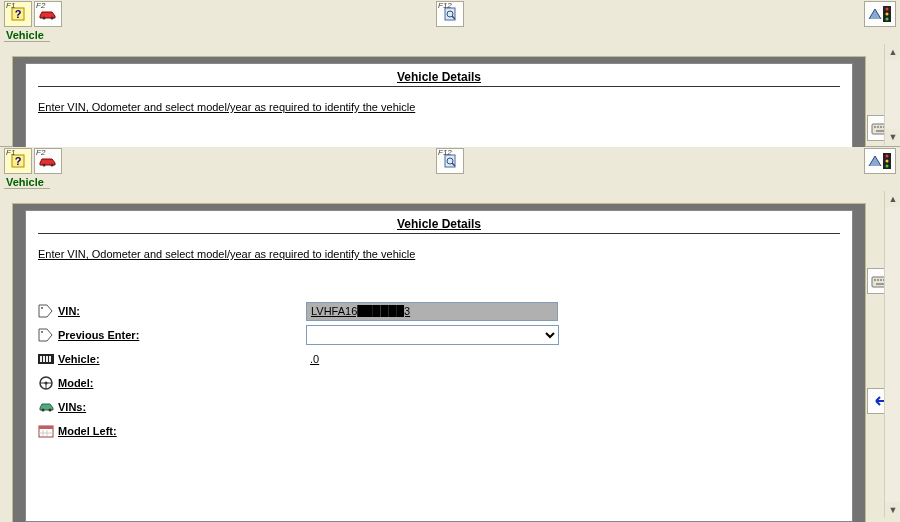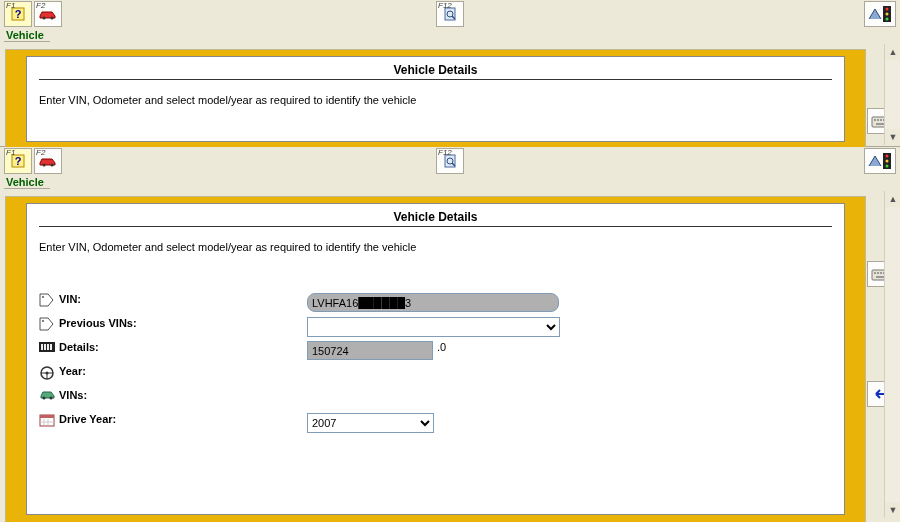--- a/index.html
+++ b/index.html
@@ -56,24 +56,24 @@
   }
   .tab {
     display: inline-block;
     font-size: 11px;
     font-weight: bold;
     color: #006000;
     padding: 1px 6px 0 2px;
     border-bottom: 1px solid #aca899;
   }
   .content-area {
-    background: #eab308;
-    margin: 5px;
+    background: #737373;
+    margin: 12px;
     border: 1px solid #c0b890;
-    padding: 6px 20px;
+    padding: 6px 12px;
     position: relative;
   }
   .panel {
     background: #fff;
     border: 1px solid #888;
     padding: 6px 12px 14px 12px;
     min-height: 80px;
     position: relative;
   }
   .panel-title {
@@ -87,20 +87,21 @@
     border-top: 1px solid #333;
     margin: 2px 0 14px 0;
   }
   .instruction {
     font-size: 11px;
     color: #000;
     margin: 6px 0 14px 0;
   }
   .form-row {
     display: flex;
+    align-items: center;
     height: 22px;
     margin: 2px 0;
   }
   .form-row .icon-cell {
     width: 20px;
     display: flex; justify-content: flex-start;
   }
   .form-row .label-cell {
     width: 248px;
     font-weight: bold;
@@ -137,20 +138,21 @@
   }
   .scroll-vert .track {
     position:absolute; top:16px; bottom:16px; left:0; right:0;
     background: #f0ede0;
   }
   .whole {
     position: relative;
     width: 900px;
     height: 522px;
     background: #ece9d8;
+    text-decoration: underline;
   }
 </style>
 </head>
 <body>
 
 <div class="whole">
 
   <div class="app-block" style="height:147px; border-bottom:1px solid #aca899;">
     <div class="toolbar">
       <div class="tb-group">
@@ -282,59 +284,58 @@
         </div>
 
         <div class="form-row">
           <div class="icon-cell">
               <svg width="16" height="14">
                 <path d="M1 1 L9 1 L14 7 L9 13 L1 13 Z" fill="none" stroke="#555"></path>
                 <circle cx="4" cy="4" r="1" fill="#555"></circle>
               </svg>
             </div>
           <div class="label-cell">VIN:</div>
-          <input type="text" style="width: 252px; background: rgb(176, 176, 176); color: rgb(0, 0, 0); border-radius: 8px;" value="LVHFA16██████3">
+          <input type="text" style="width: 252px; background: rgb(176, 176, 176); color: rgb(0, 0, 0);" value="LVHFA16██████3">
         </div>
 
         <div class="form-row">
           <div class="icon-cell">
               <svg width="16" height="14">
                 <path d="M1 1 L9 1 L14 7 L9 13 L1 13 Z" fill="none" stroke="#555"></path>
                 <circle cx="4" cy="4" r="1" fill="#555"></circle>
               </svg>
             </div>
-          <div class="label-cell">Previous VINs:</div>
+          <div class="label-cell">Previous Enter:</div>
           <select style="width:253px;"><option></option></select>
         </div>
 
         <div class="form-row">
           <div class="icon-cell">
               <svg width="16" height="12">
                 <rect x="0" y="1" width="16" height="10" fill="#222"></rect>
                 <rect x="2" y="3" width="2" height="6" fill="#eee"></rect>
                 <rect x="5" y="3" width="2" height="6" fill="#eee"></rect>
                 <rect x="8" y="3" width="2" height="6" fill="#eee"></rect>
                 <rect x="11" y="3" width="2" height="6" fill="#eee"></rect>
               </svg>
             </div>
-          <div class="label-cell">Details:</div>
-          <input type="text" style="width: 126px; background: rgb(176, 176, 176); color: rgb(0, 0, 0);" value="150724">
+          <div class="label-cell">Vehicle:</div>
           <span style="margin-left:4px;">.0</span>
         </div>
 
         <div class="form-row">
           <div class="icon-cell">
               <svg width="16" height="16">
                 <circle cx="8" cy="8" r="6" fill="none" stroke="#333" stroke-width="1.5"></circle>
                 <circle cx="8" cy="8" r="1.5" fill="#333"></circle>
                 <line x1="2" y1="8" x2="14" y2="8" stroke="#333"></line>
                 <line x1="8" y1="8" x2="8" y2="14" stroke="#333"></line>
               </svg>
             </div>
-          <div class="label-cell">Year:</div>
+          <div class="label-cell">Model:</div>
         </div>
 
         <div class="form-row">
           <div class="icon-cell">
               <svg width="18" height="12">
                 <path d="M2 7 L4 3 L12 3 L15 7 L15 9 L2 9 Z" fill="#5a7" stroke="#265"></path>
                 <circle cx="5" cy="9" r="1.5" fill="#333"></circle>
                 <circle cx="12" cy="9" r="1.5" fill="#333"></circle>
               </svg>
             </div>
@@ -344,22 +345,21 @@
         <div class="form-row">
           <div class="icon-cell">
               <svg width="16" height="14">
                 <rect x="1" y="2" width="14" height="11" fill="#fff" stroke="#a04040"></rect>
                 <rect x="1" y="2" width="14" height="3" fill="#c06060"></rect>
                 <line x1="5" y1="6" x2="5" y2="12" stroke="#ccc"></line>
                 <line x1="9" y1="6" x2="9" y2="12" stroke="#ccc"></line>
                 <line x1="1" y1="9" x2="15" y2="9" stroke="#ccc"></line>
               </svg>
             </div>
-          <div class="label-cell">Drive Year:</div>
-          <select style="width:127px;"><option>2007</option></select>
+          <div class="label-cell">Model Left:</div>
         </div>
       </div>
 
       <div class="floating-right" style="top:64px; right:-30px;">
         <div class="tb-btn">
           <svg width="20" height="14">
               <rect x="1" y="3" width="18" height="10" rx="1" fill="#e8e4d4" stroke="#777"></rect>
               <rect x="3" y="5" width="2" height="2" fill="#999"></rect>
               <rect x="6" y="5" width="2" height="2" fill="#999"></rect>
               <rect x="9" y="5" width="2" height="2" fill="#999"></rect>

